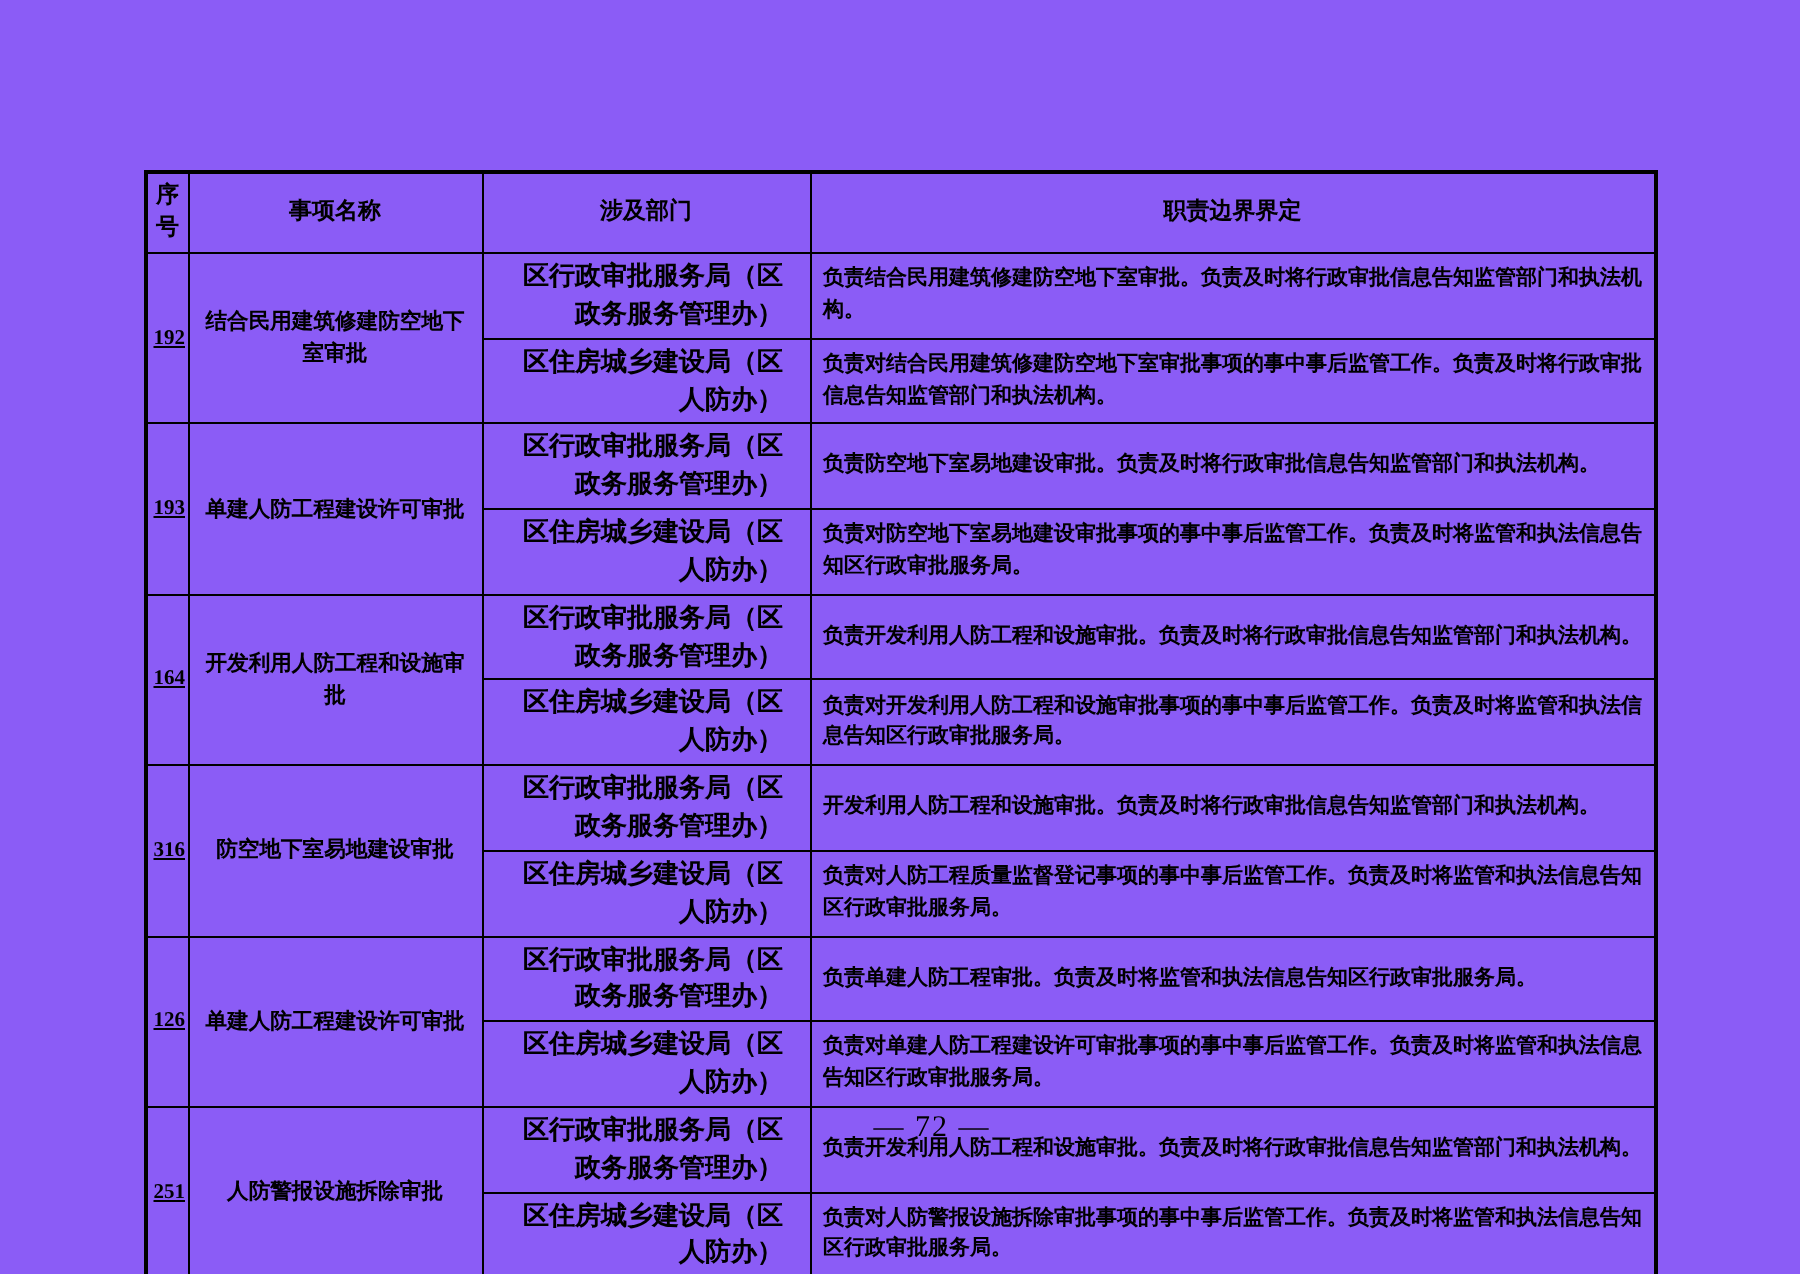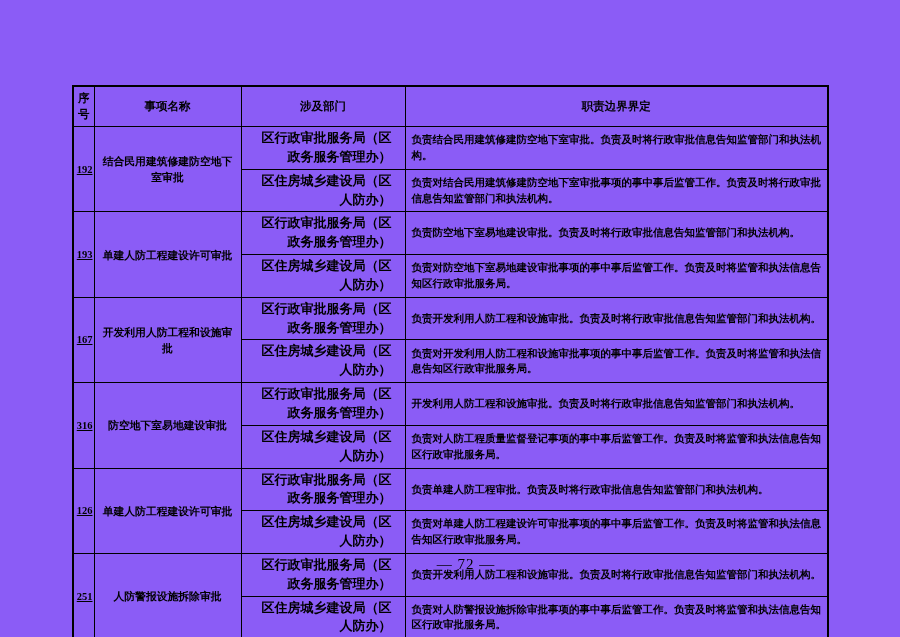--- a/index.html
+++ b/index.html
@@ -109,21 +109,21 @@
         <td class="name-cell" rowspan="2">单建人防工程建设许可审批</td>
         <td class="dept-cell">区行政审批服务局（区政务服务管理办）</td>
         <td class="duty-cell">负责防空地下室易地建设审批。负责及时将行政审批信息告知监管部门和执法机构。</td>
       </tr>
       <tr>
         <td class="dept-cell">区住房城乡建设局（区人防办）</td>
         <td class="duty-cell">负责对防空地下室易地建设审批事项的事中事后监管工作。负责及时将监管和执法信息告知区行政审批服务局。</td>
       </tr>
 
       <tr>
-        <td class="no-cell" rowspan="2">167</td>
+        <td class="no-cell" rowspan="2">164</td>
         <td class="name-cell" rowspan="2">开发利用人防工程和设施审批</td>
         <td class="dept-cell">区行政审批服务局（区政务服务管理办）</td>
         <td class="duty-cell">负责开发利用人防工程和设施审批。负责及时将行政审批信息告知监管部门和执法机构。</td>
       </tr>
       <tr>
         <td class="dept-cell">区住房城乡建设局（区人防办）</td>
         <td class="duty-cell">负责对开发利用人防工程和设施审批事项的事中事后监管工作。负责及时将监管和执法信息告知区行政审批服务局。</td>
       </tr>
 
       <tr>
@@ -134,21 +134,21 @@
       </tr>
       <tr>
         <td class="dept-cell">区住房城乡建设局（区人防办）</td>
         <td class="duty-cell">负责对人防工程质量监督登记事项的事中事后监管工作。负责及时将监管和执法信息告知区行政审批服务局。</td>
       </tr>
 
       <tr>
         <td class="no-cell" rowspan="2">126</td>
         <td class="name-cell" rowspan="2">单建人防工程建设许可审批</td>
         <td class="dept-cell">区行政审批服务局（区政务服务管理办）</td>
-        <td class="duty-cell">负责单建人防工程审批。负责及时将行政审批信息告知监管部门和执法机构。</td>
+        <td class="duty-cell">负责单建人防工程审批。负责及时将监管和执法信息告知区行政审批服务局。</td>
       </tr>
       <tr>
         <td class="dept-cell">区住房城乡建设局（区人防办）</td>
         <td class="duty-cell">负责对单建人防工程建设许可审批事项的事中事后监管工作。负责及时将监管和执法信息告知区行政审批服务局。</td>
       </tr>
 
       <tr>
         <td class="no-cell" rowspan="2">251</td>
         <td class="name-cell" rowspan="2">人防警报设施拆除审批</td>
         <td class="dept-cell">区行政审批服务局（区政务服务管理办）</td>

